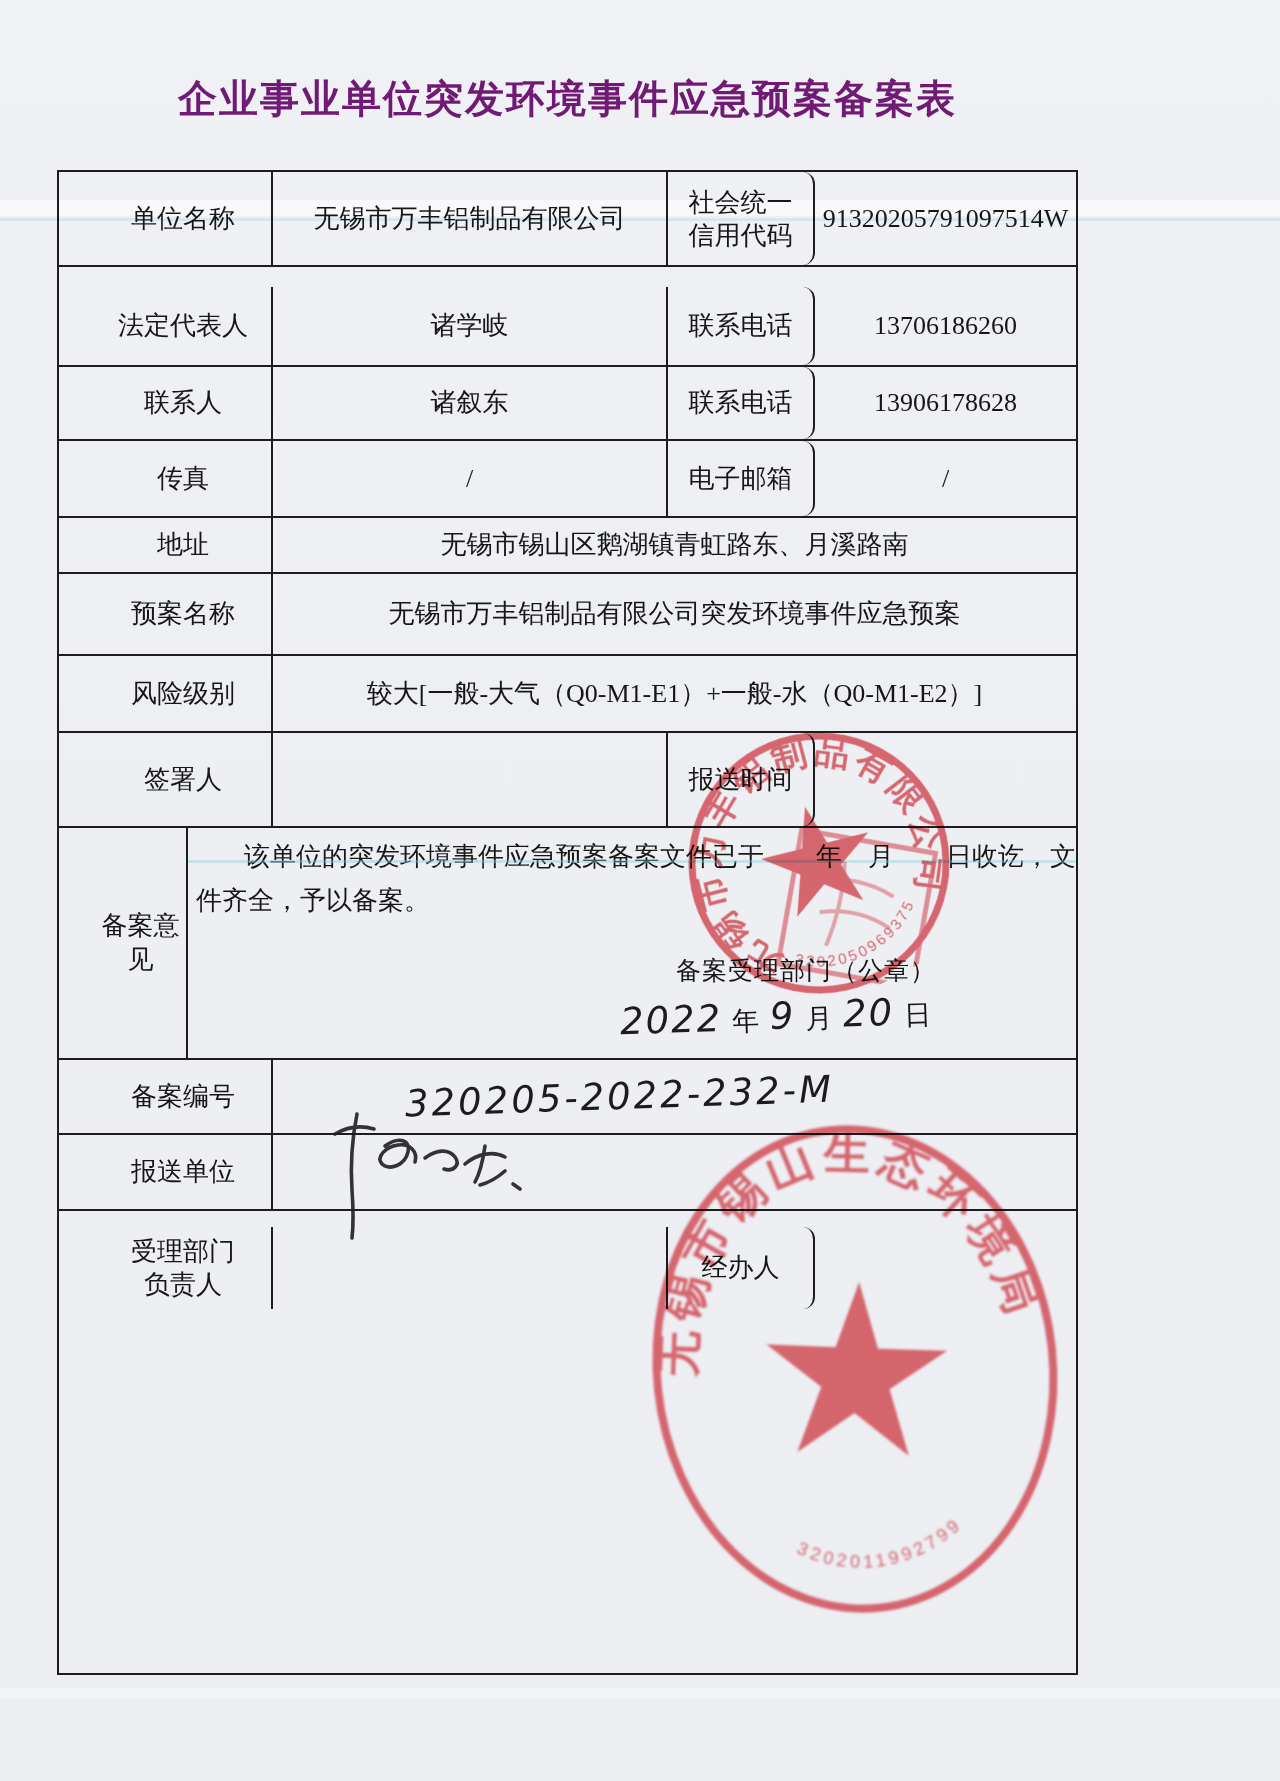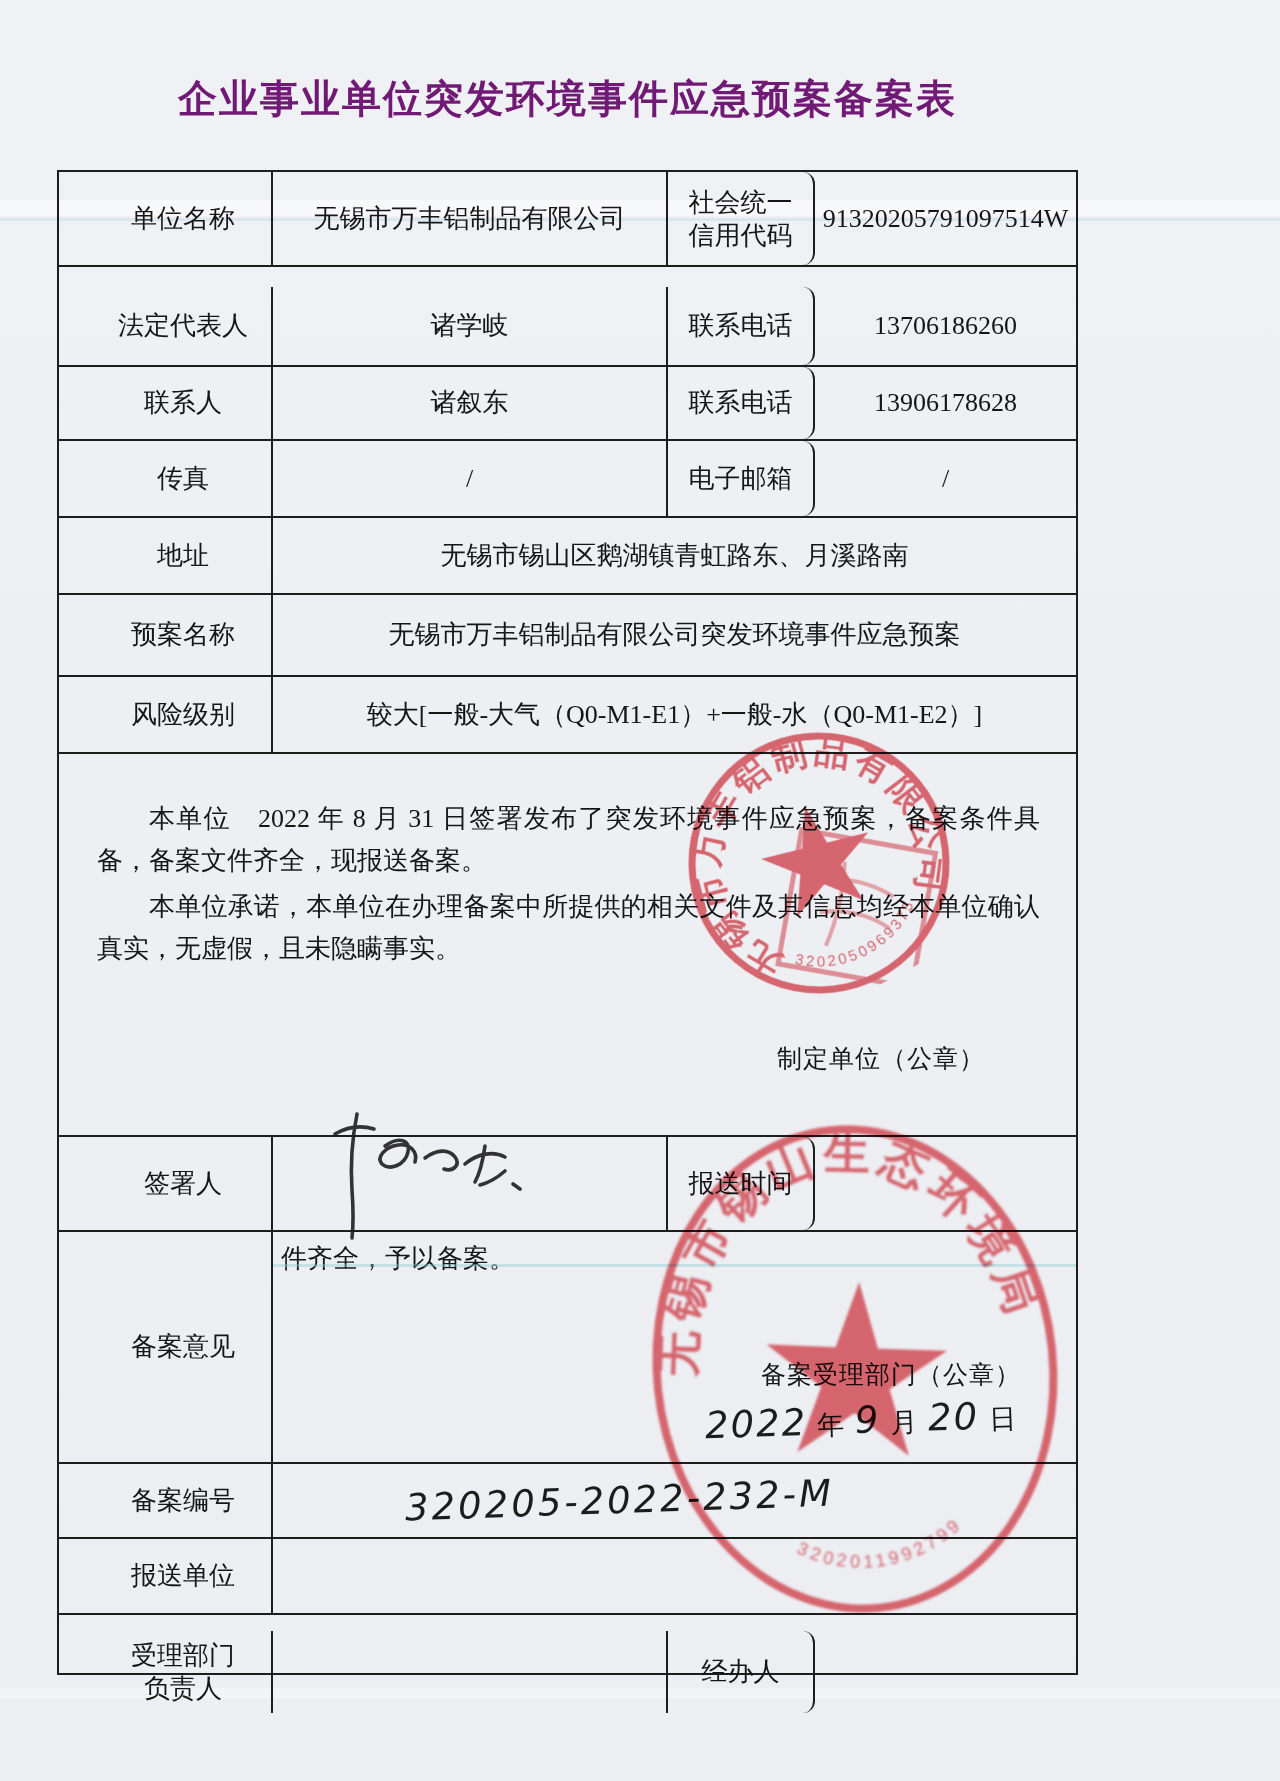--- a/index.html
+++ b/index.html
@@ -24,21 +24,21 @@
   .td{box-sizing:border-box;display:flex;align-items:center;justify-content:center;
       font-size:26px;line-height:34px;text-align:center;position:relative;}
   .vline{border-right:2px solid #1d1d1d;}
   .c1{width:214px;padding-left:36px;}
   .c2{width:395px;}
   .c3{width:147px;border-radius:12px;}
   .c4{flex:1;}
   .span3{flex:1;}
   .span4{width:100%;}
   .r1{height:95px;} .r2{height:80px;margin-top:20px;} .r3{height:74px;} .r4{height:77px;}
-  .r5{height:77px;} .r6{height:82px;} .r7{height:77px;} .r8{height:383px;}
+  .r5{height:56px;} .r6{height:82px;} .r7{height:77px;} .r8{height:383px;}
   .r9{height:95px;} .r10{height:232px;} .r11{height:75px;} .r12{height:76px;}
   .r13{height:82px;}
   .twoline{flex-direction:column;line-height:33px;}
 
   .decl{display:block;text-align:left;padding:44px 36px 0 38px;font-size:26px;line-height:42px;}
   .decl p{margin:0 0 4px 0;text-indent:2em;text-align:justify;}
   .seal-caption{position:absolute;font-size:25px;letter-spacing:1px;white-space:nowrap;}
   .maker-caption{left:718px;top:284px;}
   .opinion{display:block;text-align:left;font-size:26px;}
   .op-line1{margin:12px 0 0 56px;white-space:nowrap;}
@@ -107,39 +107,33 @@
     <div class="tr r6">
       <div class="td c1 vline">预案名称</div>
       <div class="td span3">无锡市万丰铝制品有限公司突发环境事件应急预案</div>
     </div>
 
     <div class="tr r7">
       <div class="td c1 vline">风险级别</div>
       <div class="td span3">较大[一般-大气（Q0-M1-E1）+一般-水（Q0-M1-E2）]</div>
     </div>
 
-    <div class="tr r8">
-      <div class="td span4 decl">
-        <p>本单位　2022 年 8 月 31 日签署发布了突发环境事件应急预案，备案条件具备，备案文件齐全，现报送备案。</p>
-        <p>本单位承诺，本单位在办理备案中所提供的相关文件及其信息均经本单位确认真实，无虚假，且未隐瞒事实。</p>
-        <span class="seal-caption maker-caption">制定单位（公章）</span>
-      </div>
-    </div>
 
     <div class="tr r9">
       <div class="td c1 vline">签署人</div>
       <div class="td c2 vline"></div>
       <div class="td c3 vline">报送时间</div>
       <div class="td c4"></div>
     </div>
 
     <div class="tr r10">
       <div class="td c1 vline">备案意见</div>
       <div class="td span3 opinion">
         <div class="op-scanline"></div>
+        <div class="op-line1">该单位的突发环境事件应急预案备案文件已于　　年　月　　日收讫，文</div>
         <div class="op-line2">件齐全，予以备案。</div>
         <span class="seal-caption acceptor-caption">备案受理部门（公章）</span>
         <div class="accept-date">
           <span class="hand num">2022</span><span>年</span>
           <span class="hand num">9</span><span>月</span>
           <span class="hand num">20</span><span>日</span>
         </div>
       </div>
     </div>
 

